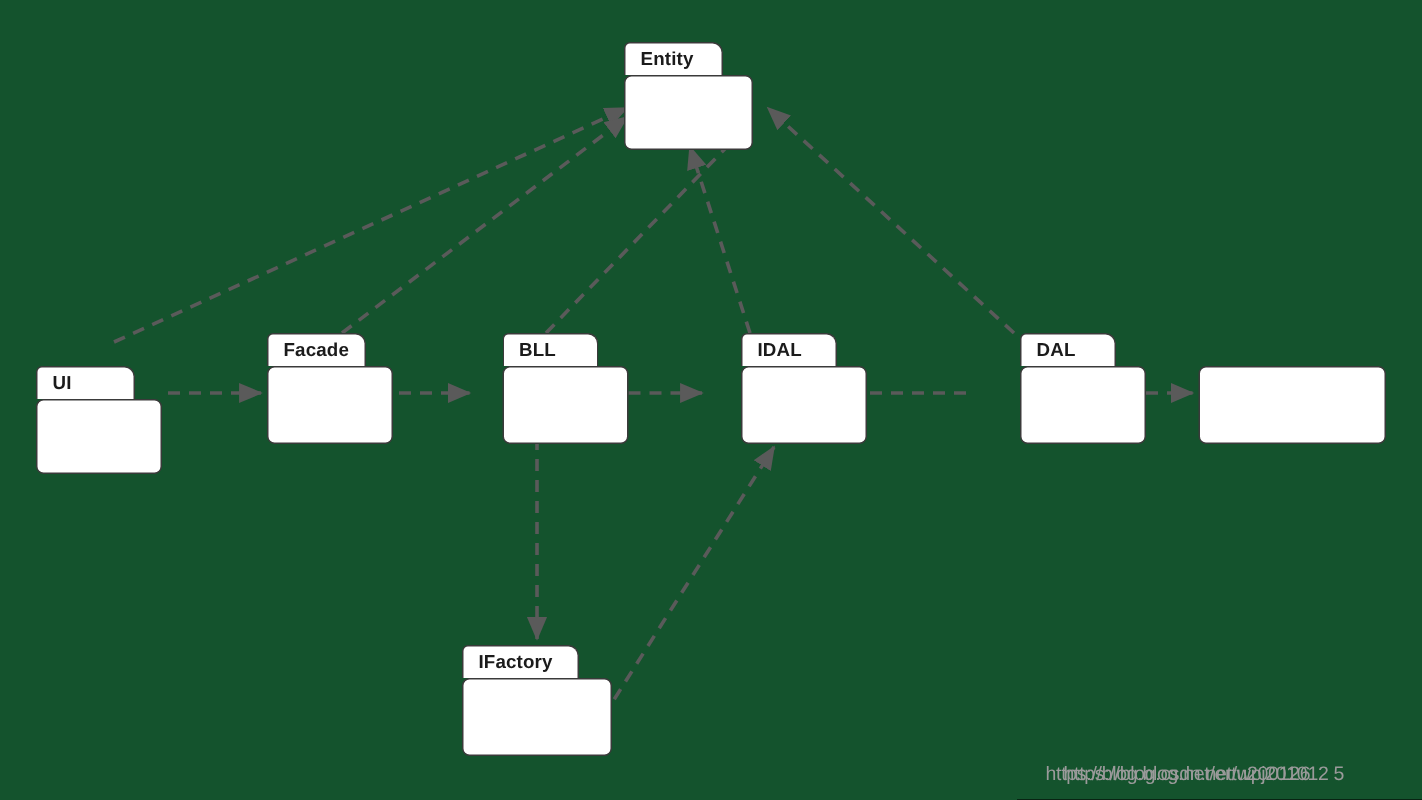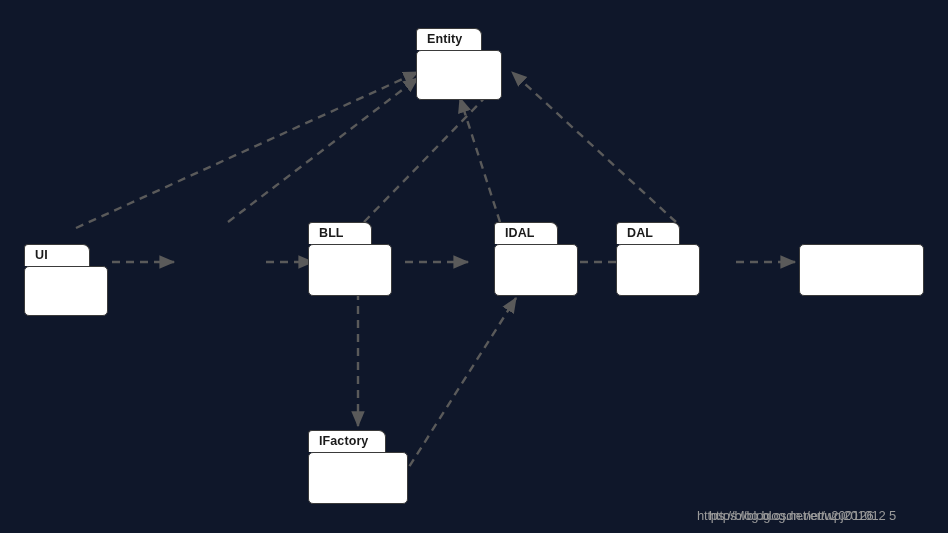--- a/index.html
+++ b/index.html
@@ -8,21 +8,21 @@
     padding: 0;
     background: #000000;
   }
   body {
     font-family: "Liberation Sans", sans-serif;
   }
   #canvas {
     position: relative;
     width: 948px;
     height: 533px;
-    background: #0f172a;
+    background: #14532d;
     overflow: hidden;
   }
   #edges {
     position: absolute;
     left: 0;
     top: 0;
     width: 948px;
     height: 533px;
   }
   .node {
@@ -107,36 +107,42 @@
     <div class="node-body" style="top: 22px; width: 86px; height: 50px;"></div>
   </div>
 
   <div class="node" style="left: 24px; top: 244px; width: 84px; height: 72px;">
     <div class="node-tab" style="width: 66px;">
       <span class="node-tab-label">UI</span>
     </div>
     <div class="node-body" style="top: 22px; width: 84px; height: 50px;"></div>
   </div>
 
+  <div class="node" style="left: 178px; top: 222px; width: 84px; height: 74px;">
+    <div class="node-tab" style="width: 66px;">
+      <span class="node-tab-label">Facade</span>
+    </div>
+    <div class="node-body" style="top: 22px; width: 84px; height: 52px;"></div>
+  </div>
 
-  <div class="node" style="left: 308px; top: 222px; width: 84px; height: 58px;">
+  <div class="node" style="left: 335px; top: 222px; width: 84px; height: 58px;">
     <div class="node-tab" style="width: 64px;">
       <span class="node-tab-label">BLL</span>
     </div>
     <div class="node-body" style="top: 22px; width: 84px; height: 52px;"></div>
   </div>
 
   <div class="node" style="left: 472px; top: 222px; width: 84px; height: 74px; margin-left: 22px;">
     <div class="node-tab" style="width: 64px;">
       <span class="node-tab-label">IDAL</span>
     </div>
     <div class="node-body" style="top: 22px; width: 84px; height: 52px;"></div>
   </div>
 
-  <div class="node" style="left: 616px; top: 222px; width: 107px; height: 74px;">
+  <div class="node" style="left: 680px; top: 222px; width: 107px; height: 74px;">
     <div class="node-tab" style="width: 64px;">
       <span class="node-tab-label">DAL</span>
     </div>
     <div class="node-body" style="top: 22px; width: 84px; height: 52px;"></div>
   </div>
 
   <div class="node" style="left: 799px; top: 222px; width: 125px; height: 74px;">
     <div class="node-body" style="top: 22px; width: 125px; height: 52px;"></div>
   </div>
 

